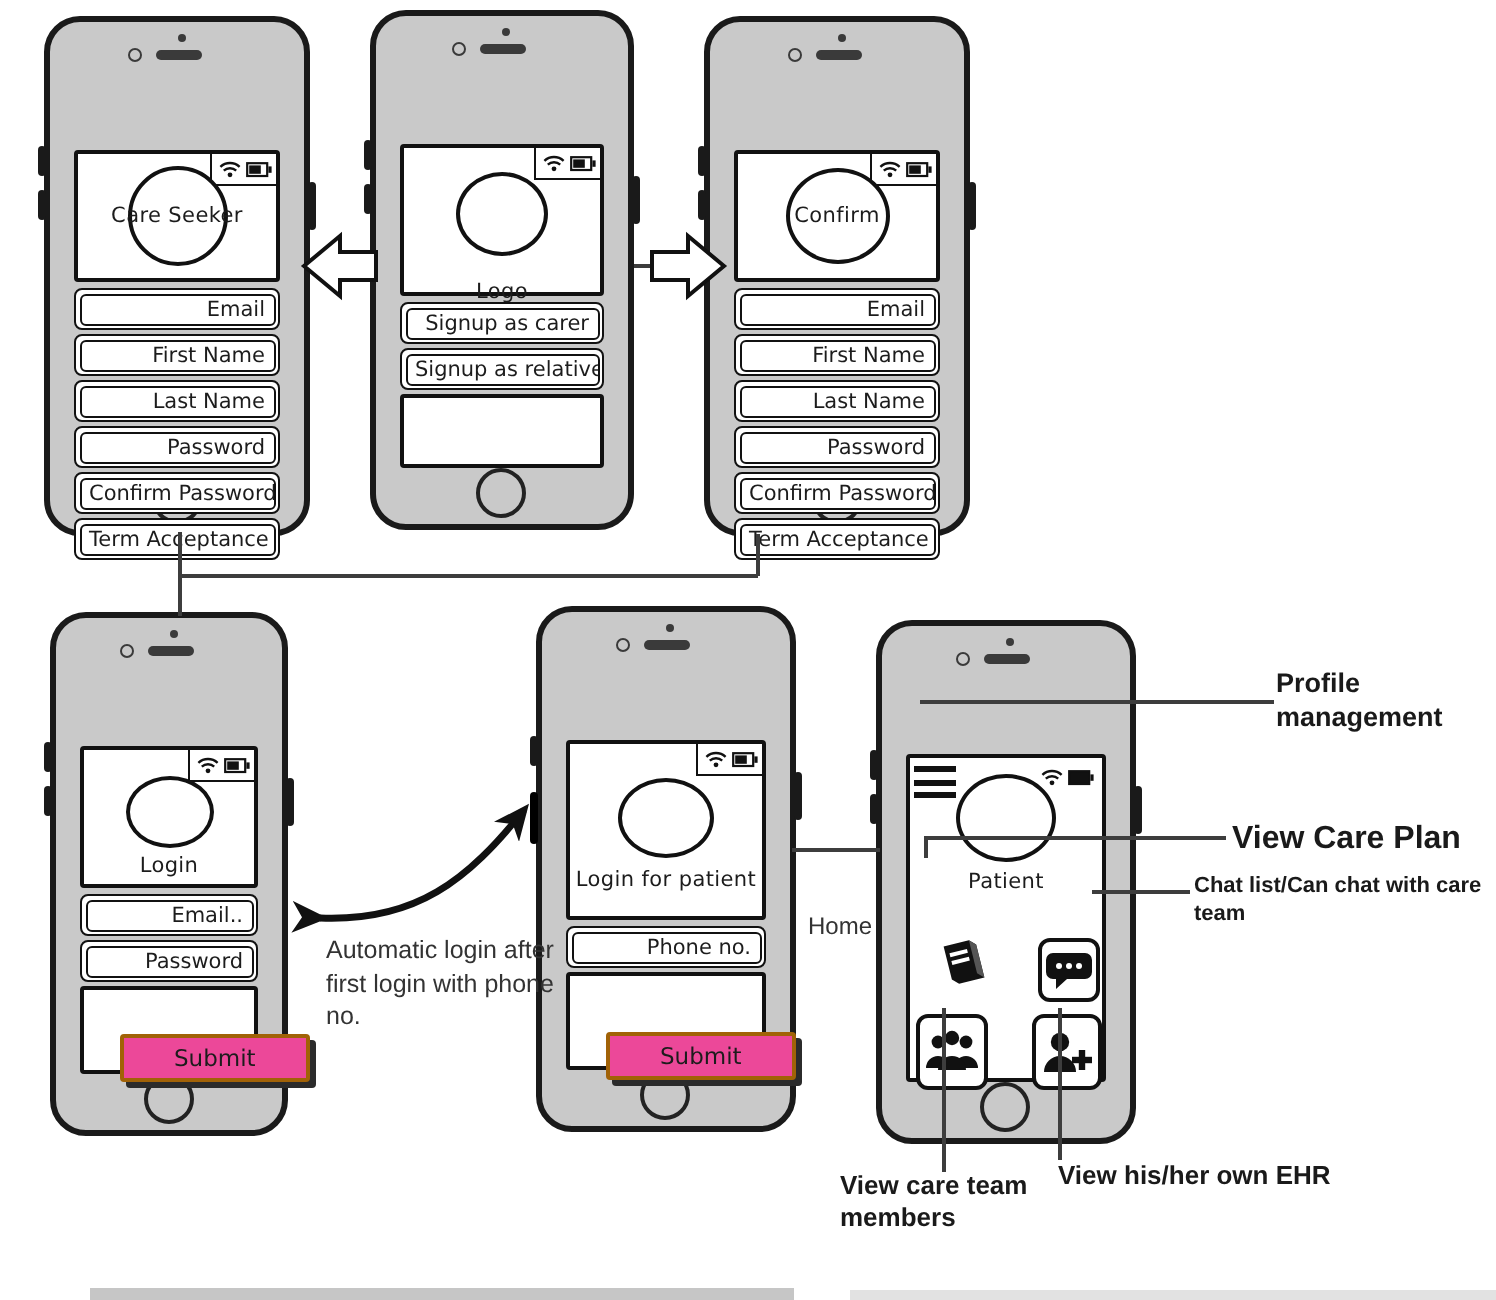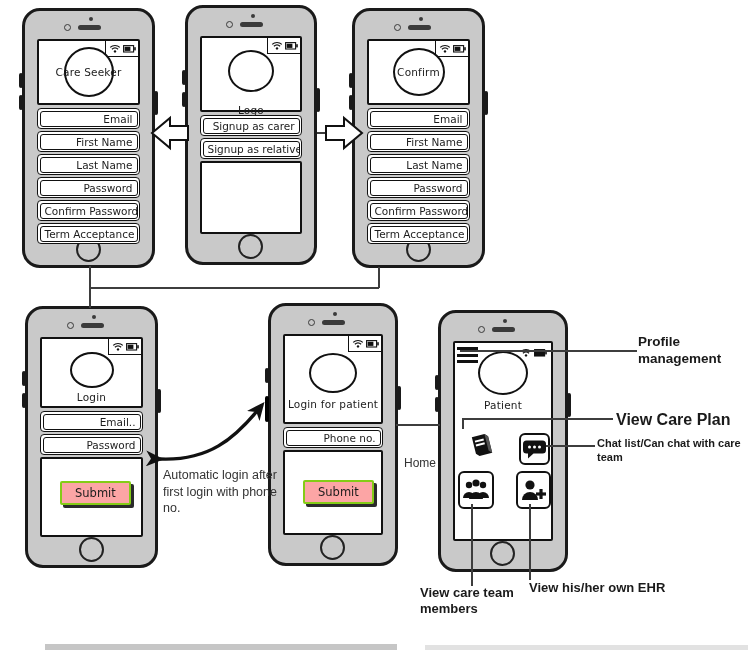--- a/index.html
+++ b/index.html
@@ -15,37 +15,37 @@
            background:#3a3a3a;border-radius:3px;}
   .home-btn{position:absolute;bottom:3px;left:50%;margin-left:-13px;width:25px;height:25px;
             border:2.4px solid #222;border-radius:50%;box-sizing:border-box;background:transparent;}
   .side{position:absolute;background:#1a1a1a;width:4px;border-radius:2px;}
   .side.l1{left:-6px;top:62px;height:15px;}
   .side.l2{left:-6px;top:84px;height:15px;}
   .side.r1{right:-6px;top:80px;height:24px;}
   .screen{position:absolute;left:12px;right:12px;top:28px;bottom:28px;display:flex;
           flex-direction:column;}
   .panel{border:2px solid #111;background:#fff;position:relative;box-sizing:border-box;
-         border-radius:2px;flex:none;}
+         border-radius:2px;flex:none;margin-top:36px;}
   .panel.grow{flex:1 1 auto;}
   .statusbox{position:absolute;top:0;right:0;height:13px;padding:1px 2px 1px 3px;
              border-left:1.5px solid #111;border-bottom:1.5px solid #111;display:flex;
              align-items:center;gap:2px;background:#fff;}
   .statusbox.nb{border:none;top:2px;right:2px;}
   .avatar{border:2px solid #111;border-radius:50%;position:absolute;left:50%;background:#fff;
           box-sizing:border-box;}
   .wtitle{position:absolute;width:100%;text-align:center;font-size:10.5px;color:#1c1c1c;
           z-index:2;letter-spacing:.2px;}
   .fields{display:flex;flex-direction:column;gap:2px;margin-top:3px;}
   .field{border:1.6px solid #111;border-radius:4px;background:#fff;padding:1.5px;}
   .field-inner{border:1.3px solid #111;border-radius:3px;font-size:10.5px;padding:1px 4px;
                height:12px;line-height:12px;color:#1c1c1c;white-space:nowrap;overflow:hidden;text-align:right;}
-  .submit{position:absolute;border:2px solid #84cc16;background:#fca5a5;box-shadow:3px 3px 0 #2b2b2b;
+  .submit{position:absolute;border:2px solid #a16207;background:#ec4899;box-shadow:3px 3px 0 #2b2b2b;
           font-family:"DejaVu Sans",sans-serif;font-size:11.5px;color:#1c1c1c;
-          padding:3px 13px;border-radius:2px;}
+          padding:3px 25px;border-radius:2px;}
   .hamburger{position:absolute;left:2px;top:4px;z-index:3;}
   .hb{width:21px;height:3px;background:#111;margin-bottom:3.5px;}
   .icon-tile{position:absolute;border:2px solid #111;border-radius:6px;background:#fff;
              box-sizing:border-box;display:flex;align-items:center;justify-content:center;}
   .icon-free{position:absolute;}
   .hline,.vline{position:absolute;background:#3d3d3d;z-index:5;}
   .hline{height:1.5px;} .vline{width:1.5px;}
   .ann{position:absolute;font-family:"Liberation Sans",sans-serif;font-weight:bold;
        color:#1a1a1a;line-height:1.25;z-index:7;}
   .note{position:absolute;font-family:"Liberation Sans",sans-serif;color:#333;line-height:1.32;
@@ -182,21 +182,21 @@
       <div class="field">
           <div class="field-inner">Confirm Password</div>
         </div>
       <div class="field">
           <div class="field-inner" style="text-align:center;">Term Acceptance</div>
         </div>
     </div>
   </div>
 </div>
 
-<div class="phone" style="left:25px;top:306px;width:133px;height:262px;">
+<div class="phone" style="left:25px;top:306px;width:119px;height:262px;">
   <div class="tiny-dot"></div>
   <div class="cam"></div>
   <div class="speaker"></div>
   <div class="side l1"></div>
   <div class="side l2"></div>
   <div class="side r1"></div>
   <div class="home-btn"></div>
   <div class="screen">
     <div class="panel" style="height:71px;">
       <div class="statusbox">

